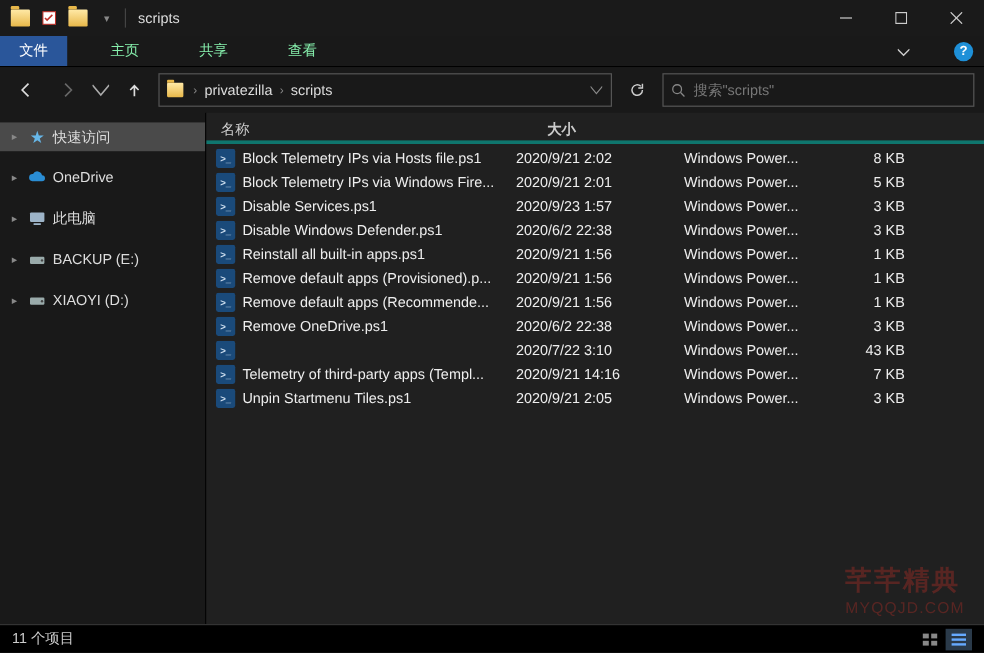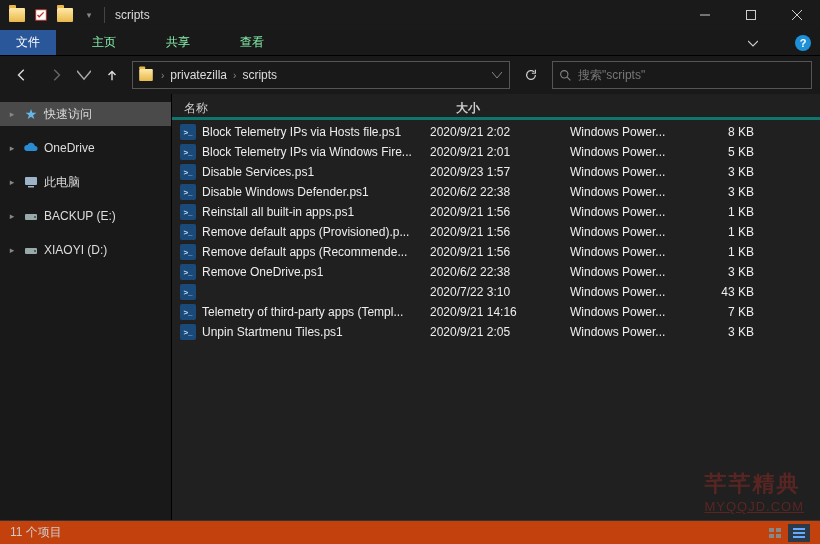--- a/index.html
+++ b/index.html
@@ -69,29 +69,29 @@
 .rows { padding-top: 2px; }
 .row { display: flex; height: 20px; align-items: center; color: #eee; font-size: 12px; }
 .row .cell { overflow: hidden; white-space: nowrap; text-overflow: ellipsis; }
 .row .cell-name { width: 258px; display: flex; align-items: center; gap: 6px; padding-left: 8px; }
 .row .cell-date { width: 140px; }
 .row .cell-type { width: 120px; }
 .row .cell-size { width: 80px; text-align: right; padding-right: 16px; }
 .ps-icon { width: 16px; height: 16px; background: #1a4a7a; border-radius: 2px; display: flex; align-items: center; justify-content: center; color: #cde; font-size: 8px; font-weight: bold; flex-shrink: 0; }
 
 
-.statusbar { position: absolute; bottom: 0; left: 0; right: 0; height: 24px; background: #c2410c; border-top: 1px solid #333; display: flex; align-items: center; padding: 0 10px; color: #ccc; font-size: 12px; }
+.statusbar { position: absolute; bottom: 0; left: 0; right: 0; height: 24px; background: #000000; border-top: 1px solid #333; display: flex; align-items: center; padding: 0 10px; color: #ccc; font-size: 12px; }
 .statusbar .view-btns { margin-left: auto; display: flex; gap: 2px; }
 .statusbar .view-btn { width: 22px; height: 18px; display: flex; align-items: center; justify-content: center; border: 1px solid transparent; }
 .statusbar .view-btn.active { background: #2a3a4a; }
 
 
 .watermark { position: absolute; right: 16px; bottom: 30px; text-align: left; opacity: 0.35; }
 .watermark .wm1 { color: #c03028; font-size: 22px; font-weight: bold; letter-spacing: 2px; }
-.watermark .wm2 { color: #c03028; font-size: 13px; letter-spacing: 1px; text-decoration: underline; }
+.watermark .wm2 { color: #c03028; font-size: 13px; letter-spacing: 1px; }
 </style>
 </head>
 <body>
 
 <div class="titlebar">
   <div class="qat">
     <div class="qat-icon">
         <div class="folder-icon"></div>
       </div>
     <div class="qat-icon">

